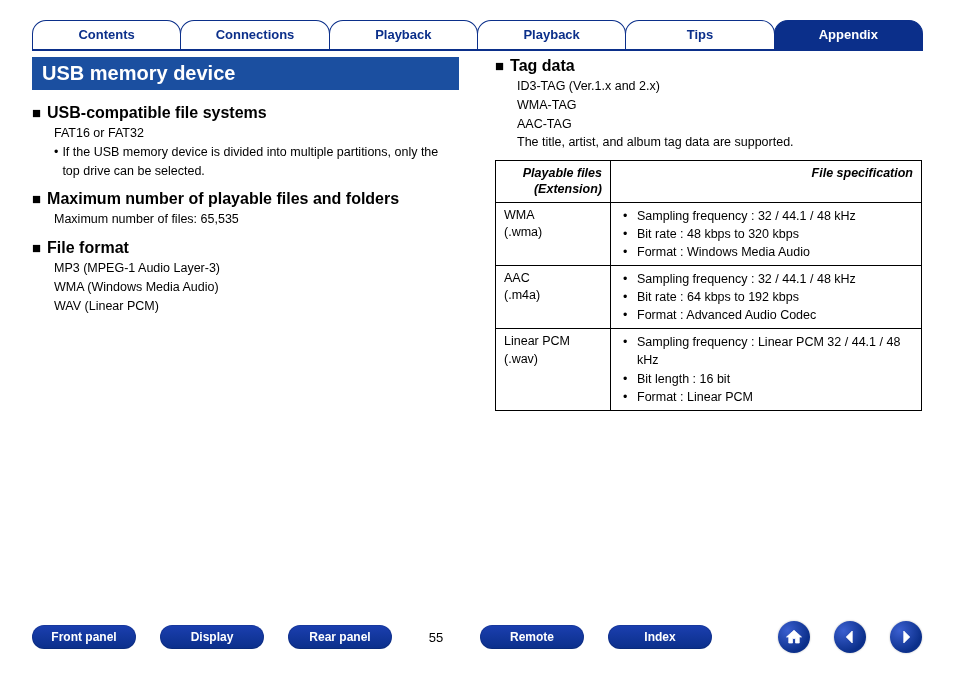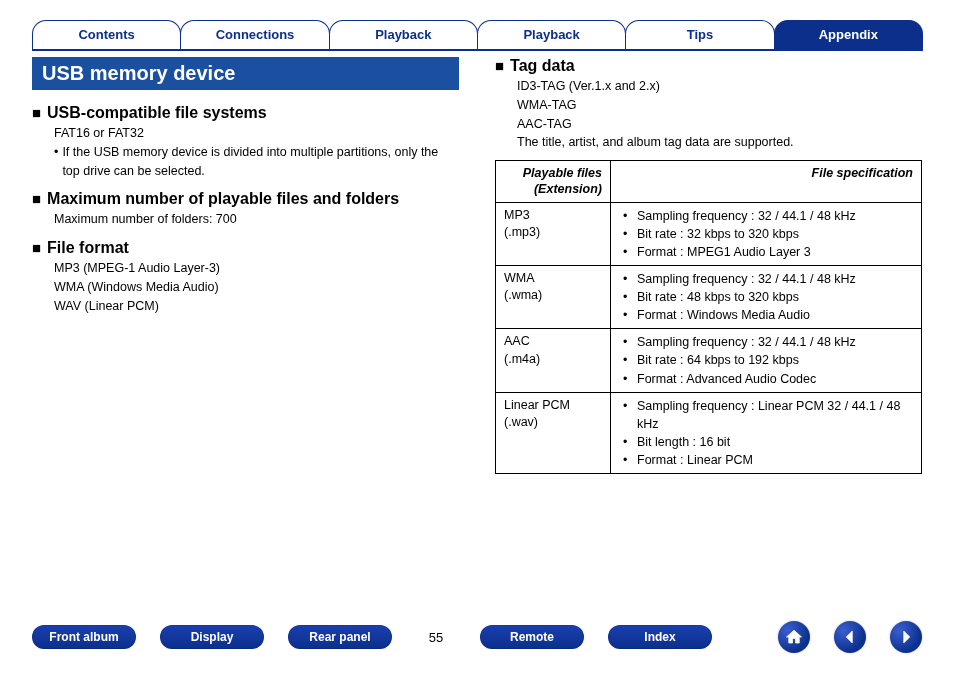--- a/index.html
+++ b/index.html
@@ -193,21 +193,21 @@
       <div class="indent">FAT16 or FAT32</div>
       <div class="bullet-row">
         <span class="b">•</span>
           <span class="t">If the USB memory device is divided into multiple partitions, only the top drive can be selected.</span>
       </div>
 
       <div class="sub-h">
         <span class="square">■</span>
         <span>Maximum number of playable files and folders</span>
       </div>
-      <div class="indent">Maximum number of folders: 700</div>
+      <div class="indent">Maximum number of files: 65,535</div>
 
       <div class="sub-h">
         <span class="square">■</span>
         <span>File format</span>
       </div>
       <div class="indent">MP3 (MPEG-1 Audio Layer-3)</div>
       <div class="indent">WMA (Windows Media Audio)</div>
       <div class="indent">WAV (Linear PCM)</div>
     </div>
 
@@ -225,30 +225,20 @@
         <thead>
           <tr>
             <th>
               <span>Playable files</span><br>
               <span>(Extension)</span>
             </th>
             <th>File specification</th>
           </tr>
         </thead>
         <tbody id="spec-body">
-            <tr>
-              <td class="name">MP3<br>(.mp3)</td>
-              <td>
-                <ul>
-                  <li>Sampling frequency : 32 / 44.1 / 48 kHz</li>
-                  <li>Bit rate : 32 kbps to 320 kbps</li>
-                  <li>Format : MPEG1 Audio Layer 3</li>
-                </ul>
-              </td>
-            </tr>
             <tr>
               <td class="name">WMA<br>(.wma)</td>
               <td>
                 <ul>
                   <li>Sampling frequency : 32 / 44.1 / 48 kHz</li>
                   <li>Bit rate : 48 kbps to 320 kbps</li>
                   <li>Format : Windows Media Audio</li>
                 </ul>
               </td>
             </tr>
@@ -272,21 +262,21 @@
                 </ul>
               </td>
             </tr>
           </tbody>
       </table>
     </div>
   </div>
 </div>
 
 <div class="bottom-bar">
-  <div class="pill">Front album</div>
+  <div class="pill">Front panel</div>
   <div class="pill">Display</div>
   <div class="pill">Rear panel</div>
   <div class="page-num">55</div>
   <div class="pill">Remote</div>
   <div class="pill">Index</div>
   <div class="grow"></div>
   <div class="circle-btn">
     <svg viewBox="0 0 24 24">
         <path d="M12 3 L2 12 H5 V20 H10 V14 H14 V20 H19 V12 H22 Z"></path>
       </svg>

